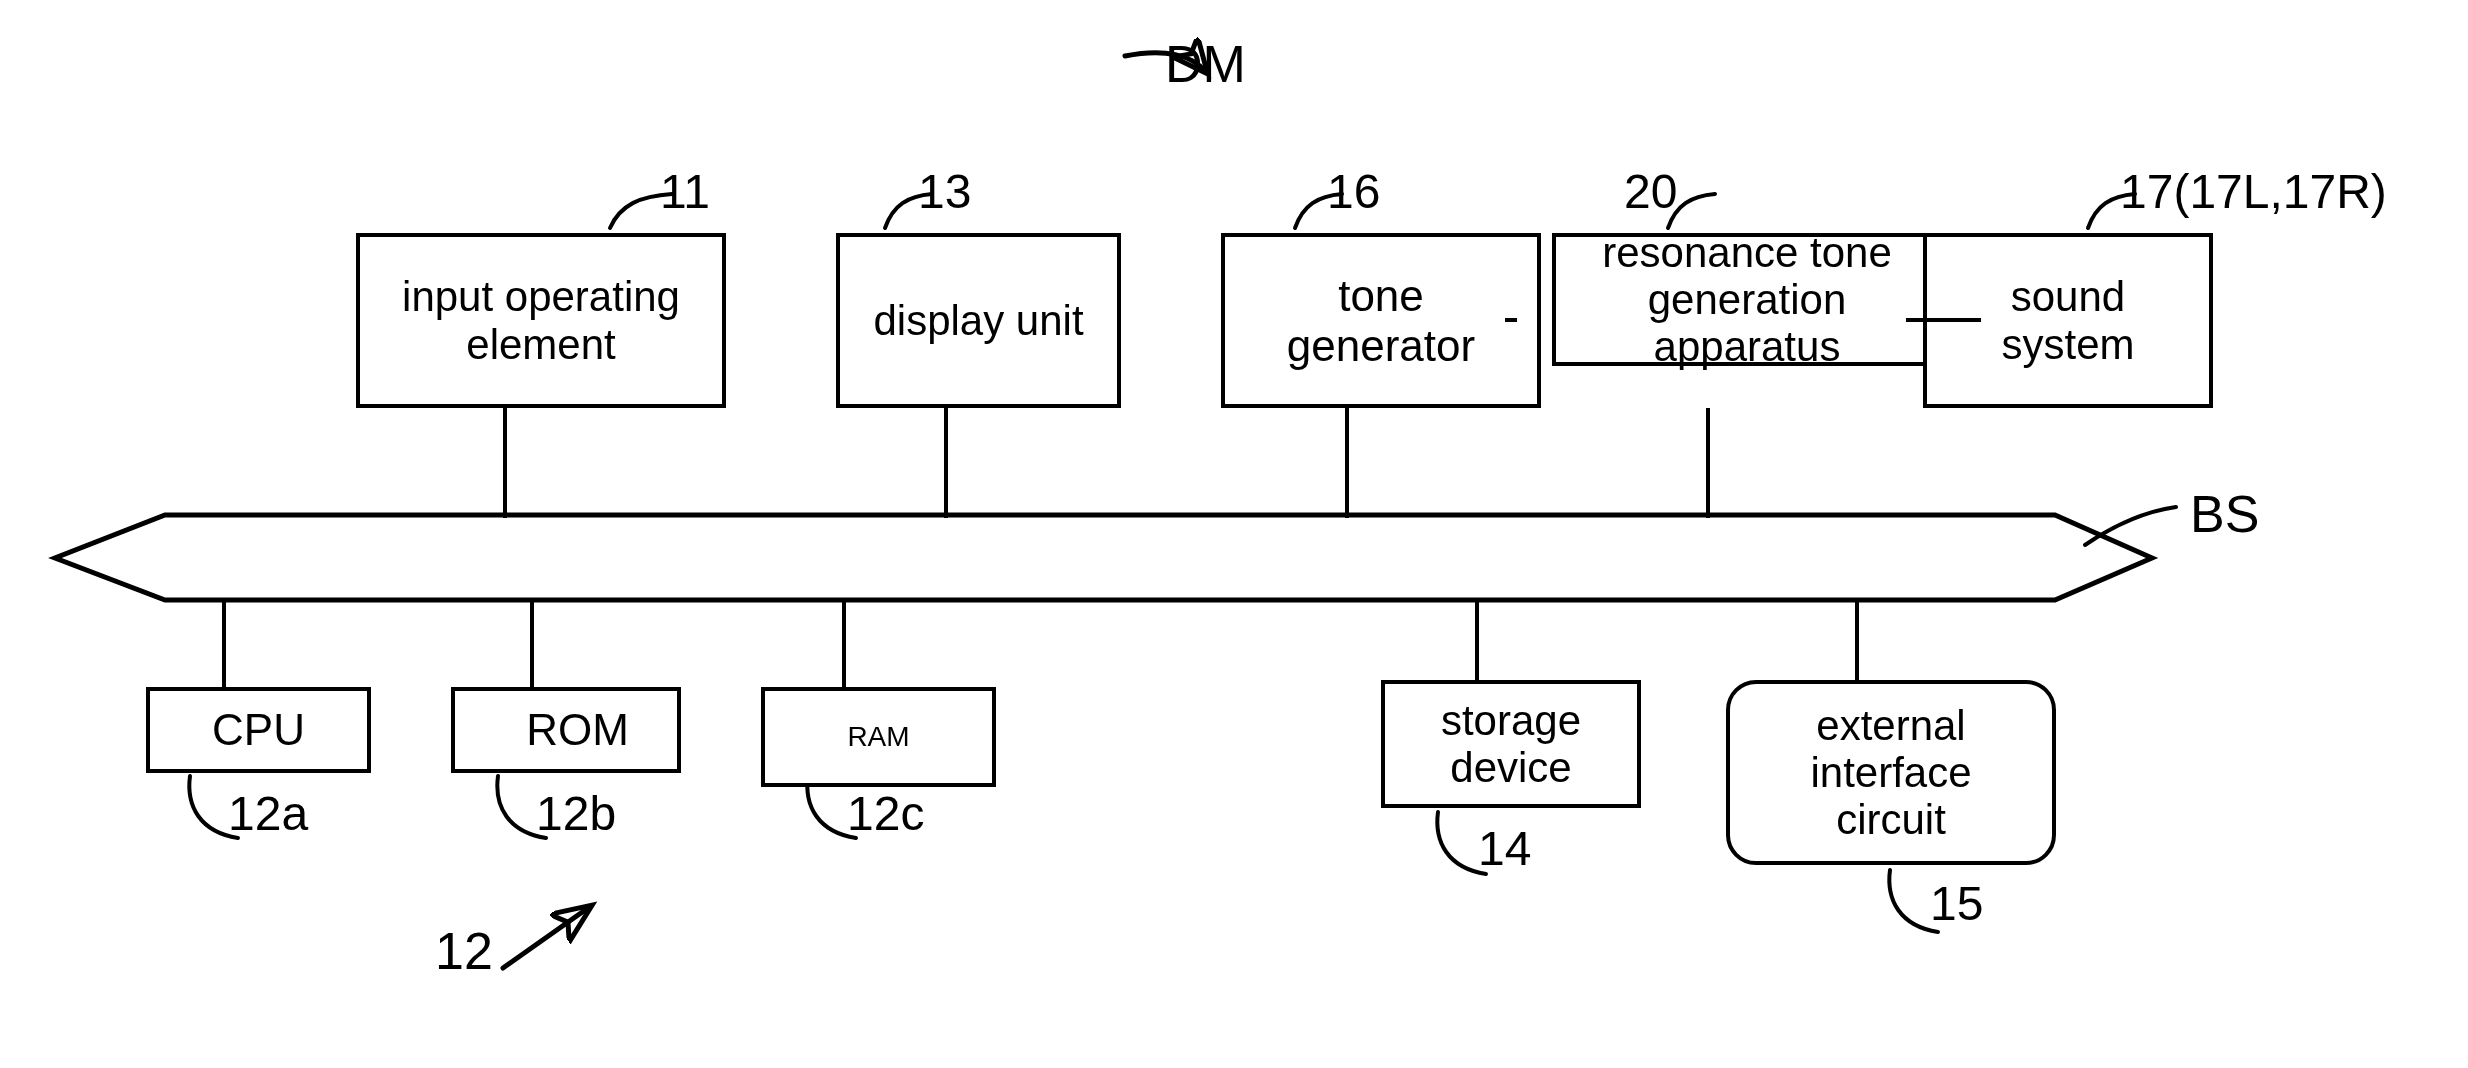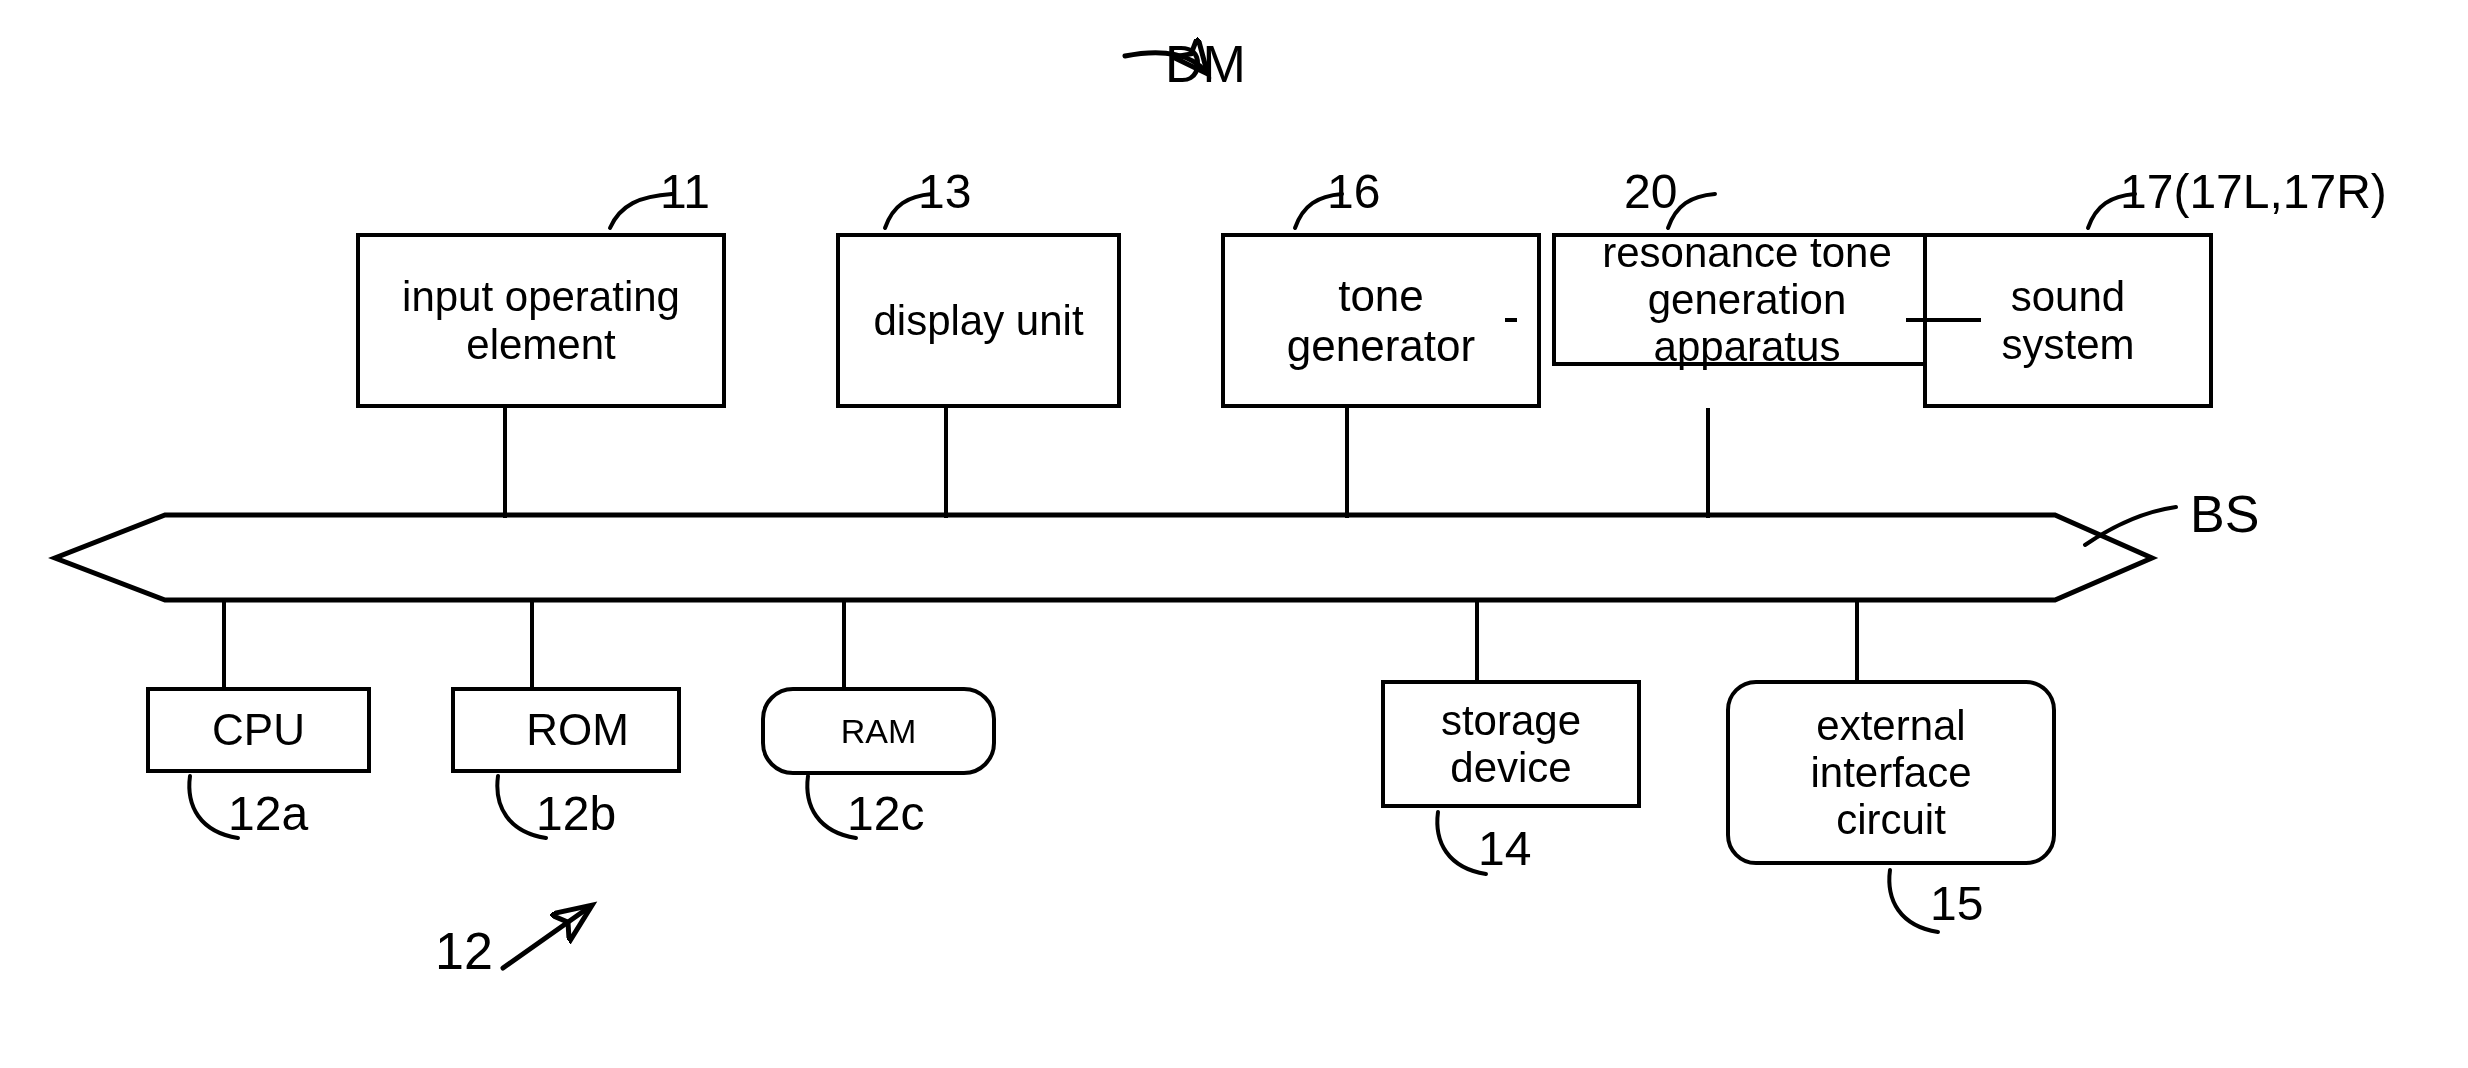--- a/index.html
+++ b/index.html
@@ -111,21 +111,21 @@
       </div>
       <div class="num" style="left: 2120px; top: 168px;">17(17L,17R)</div>
       <div class="box" style="left: 110px; top: 687px; width: 225px; height: 86px; font-size: 44px;">
         <span class="txt">CPU</span>
       </div>
       <div class="num" style="left: 228px; top: 790px;">12a</div>
       <div class="box" style="left: 415px; top: 687px; width: 230px; height: 86px; font-size: 44px; padding-left: 29px;">
         <span class="txt">ROM</span>
       </div>
       <div class="num" style="left: 536px; top: 790px;">12b</div>
-      <div class="box" style="left: 725px; top: 687px; width: 235px; height: 88px; font-size: 34px; border-radius: 32px;">
+      <div class="box" style="left: 725px; top: 687px; width: 235px; height: 100px; font-size: 28px;">
         <span class="txt">RAM</span>
       </div>
       <div class="num" style="left: 847px; top: 790px;">12c</div>
       <div class="box" style="left: 1345px; top: 680px; width: 260px; height: 128px; font-size: 42px;">
         <span class="txt">storage
 device</span>
       </div>
       <div class="num" style="left: 1478px; top: 825px;">14</div>
       <div class="box" style="left: 1690px; top: 680px; width: 330px; height: 185px; font-size: 42px; border-radius: 30px;">
         <span class="txt">external

